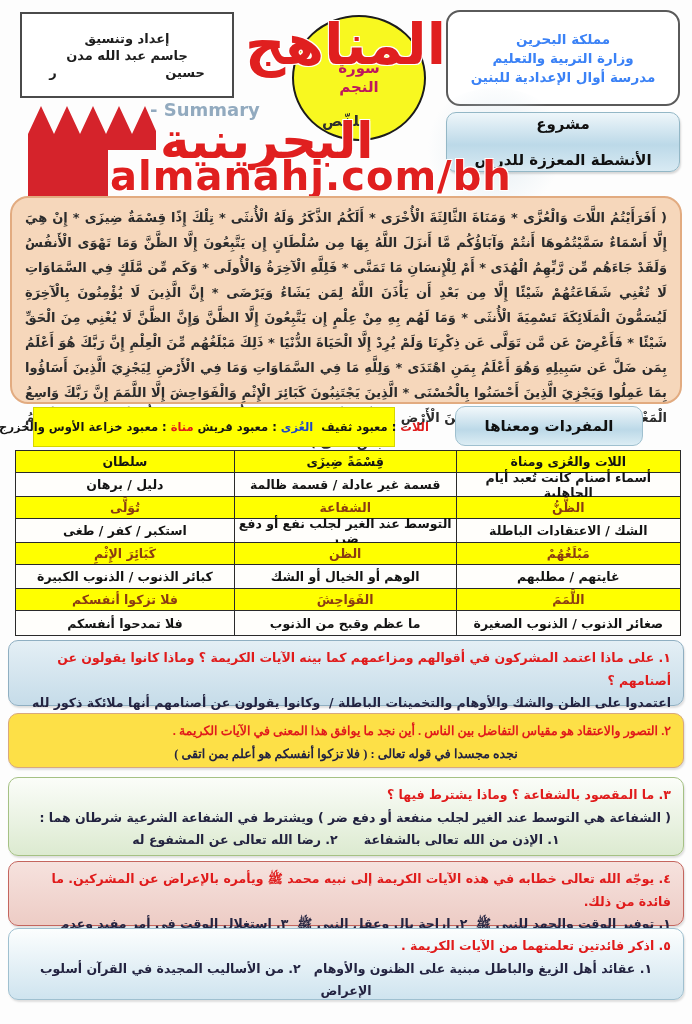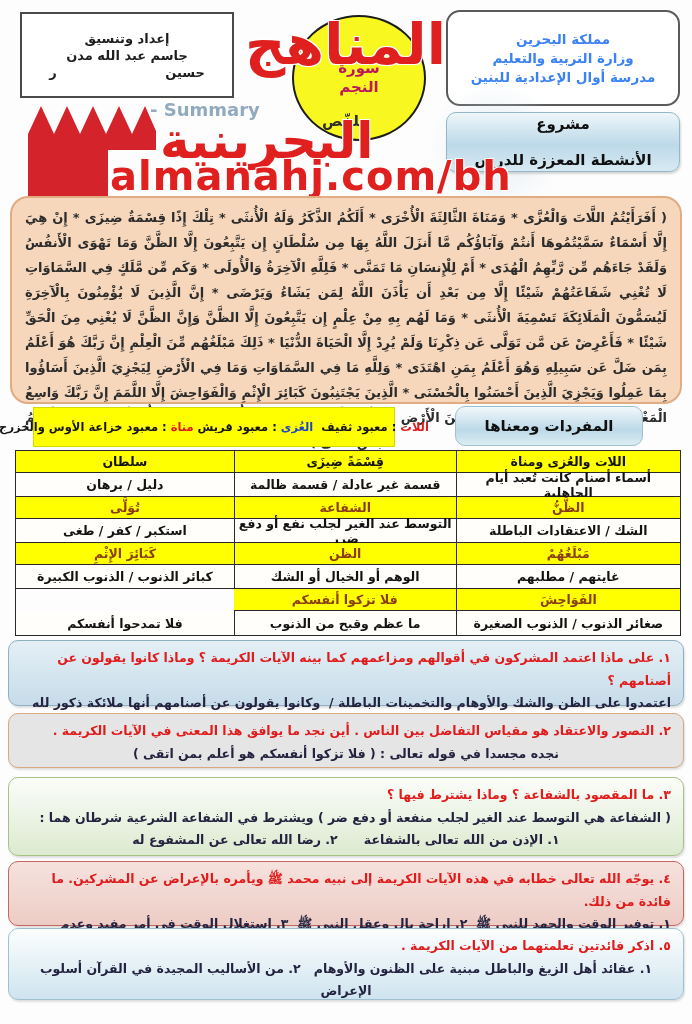--- a/index.html
+++ b/index.html
@@ -83,21 +83,21 @@
   .trow.maroon > div{color:#8a3c12;}
   
   .qbox{
     left:8px;width:676px;border-radius:10px;box-sizing:border-box;
     padding:6px 12px 5px 12px;direction:rtl;box-shadow:1px 2px 2px rgba(0,0,0,.12);
   }
   .qbox .q{color:#e01b1b;font-weight:bold;font-size:12.5px;line-height:1.8;text-align:right;}
   .qbox .a{color:#232340;font-weight:bold;font-size:12.5px;line-height:1.8;text-align:right;white-space:pre-wrap;}
   .qbox .a.center{text-align:center;}
   .q1{top:640px;height:66px;background:linear-gradient(180deg,#e4eff5 0%,#c6dce9 100%);border:1.5px solid #8fafc2;}
-  .q2{top:713px;height:55px;background:#e5e5e5;border:1.5px solid #d8a87e;}
+  .q2{top:713px;height:55px;background:#fde047;border:1.5px solid #d8a87e;font-family:Liberation Serif, serif;}
   .q3{top:777px;height:79px;background:linear-gradient(180deg,#fbfdf9 0%,#dcead0 100%);border:1.5px solid #a5c184;}
   .q4{top:861px;height:65px;background:linear-gradient(180deg,#f6e2de 0%,#edccc5 100%);border:1.5px solid #c4655e;}
   .q5{top:928px;height:72px;background:linear-gradient(180deg,#fcfefe 0%,#cfe4ef 100%);border:1.5px solid #9fc0d0;}
 </style>
 </head>
 <body>
 
 <div class="abs credits-box">
   <div>إعداد وتنسيق</div>
   <div>جاسم عبد الله مدن</div>
@@ -173,20 +173,21 @@
     <div>مَبْلَغُهُمْ</div>
     <div>الظن</div>
     <div>كَبَائِرَ الإِثْمِ</div>
   </div>
   <div class="vrow drow">
     <div>غايتهم / مطلبهم</div>
     <div>الوهم أو الخيال أو الشك</div>
     <div>كبائر الذنوب / الذنوب الكبيرة</div>
   </div>
   <div class="vrow trow maroon">
+    <div>اللَّمَمَ</div>
     <div>الفَوَاحِشَ</div>
     <div>فلا تزكوا أنفسكم</div>
   </div>
   <div class="vrow drow">
     <div>صغائر الذنوب / الذنوب الصغيرة</div>
     <div>ما عظم وقبح من الذنوب</div>
     <div>فلا تمدحوا أنفسكم</div>
   </div>
 </div>
 

